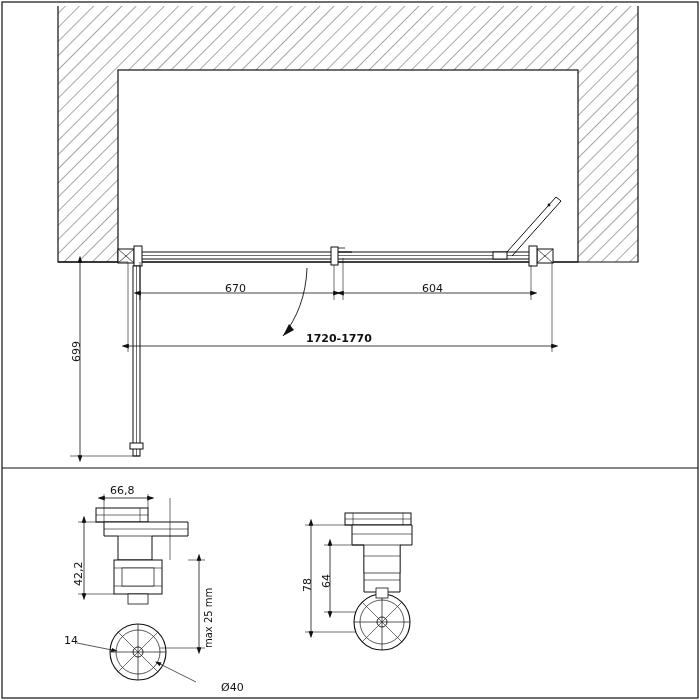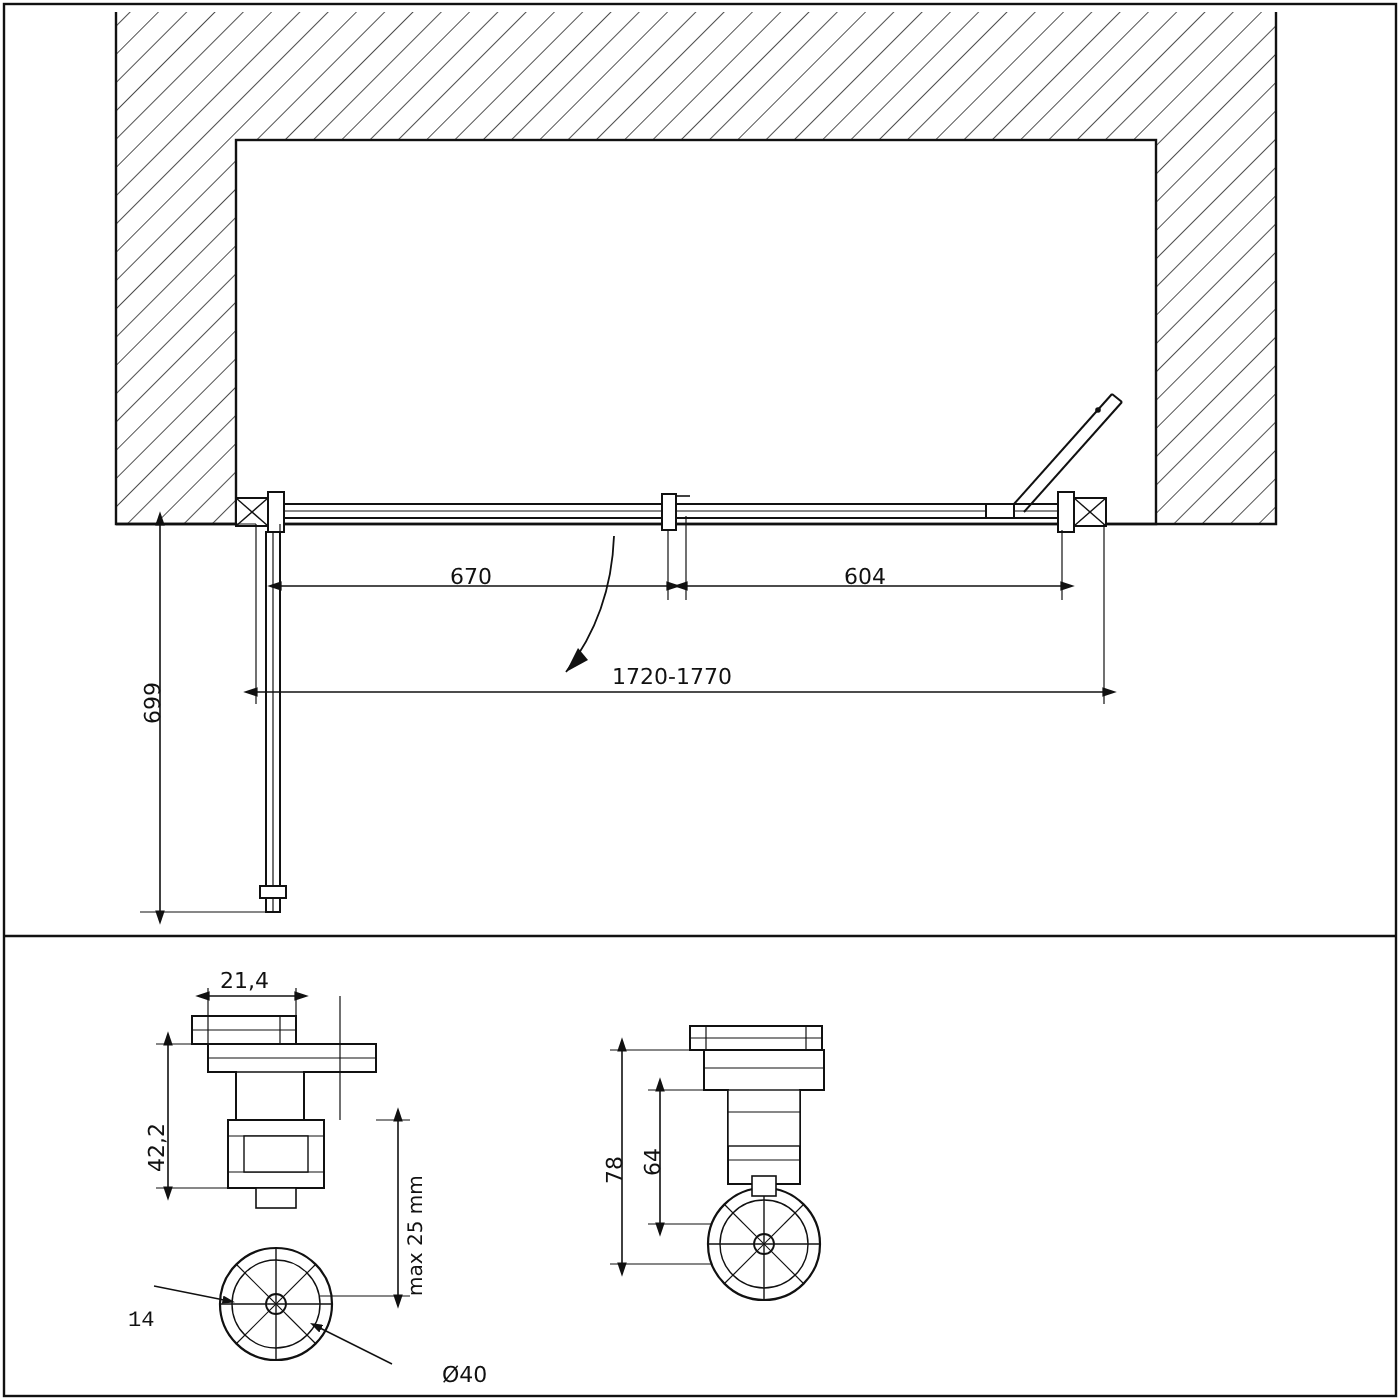--- a/index.html
+++ b/index.html
@@ -209,31 +209,31 @@
       <line x1="311" y1="525" x2="311" y2="632" stroke="#111111" stroke-width="0.8" marker-start="url(#arrL)" marker-end="url(#arrR)"></line>
       <line x1="305" y1="525" x2="352" y2="525" stroke="#111111" stroke-width="0.6"></line>
       <line x1="305" y1="632" x2="356" y2="632" stroke="#111111" stroke-width="0.6"></line>
     </g>
   </svg>
 
   <div class="lbl" style="left:225px; top:282px;">670</div>
 
   <div class="lbl" style="left:422px; top:282px;">604</div>
 
-  <div class="lbl" style="left:306px; top:332px;">1720-1770</div>
+  <div class="lbl" style="left:306px; top:332px;font-weight:bold;">1720-1770</div>
 
   <div class="lbl rot90" style="left:70px; top:362px;">699</div>
 
-  <div class="lbl" style="left:110px; top:484px;">21,4</div>
+  <div class="lbl" style="left:110px; top:484px;">66,8</div>
 
   <div class="lbl rot90" style="left:72px; top:586px;">42,2</div>
 
   <div class="lbl rot90 sm" style="left:203px; top:648px;">max 25 mm</div>
 
-  <div class="lbl" style="left:64px; top:655px;font-family:Liberation Mono, monospace;">14</div>
+  <div class="lbl" style="left:64px; top:634px;">14</div>
 
   <div class="lbl" style="left:189px; top:681px;margin-left:32px;">Ø40</div>
 
   <div class="lbl rot90" style="left:320px; top:588px;">64</div>
 
   <div class="lbl rot90" style="left:301px; top:592px;">78</div>
 
 </div>
 
 </body></html>

